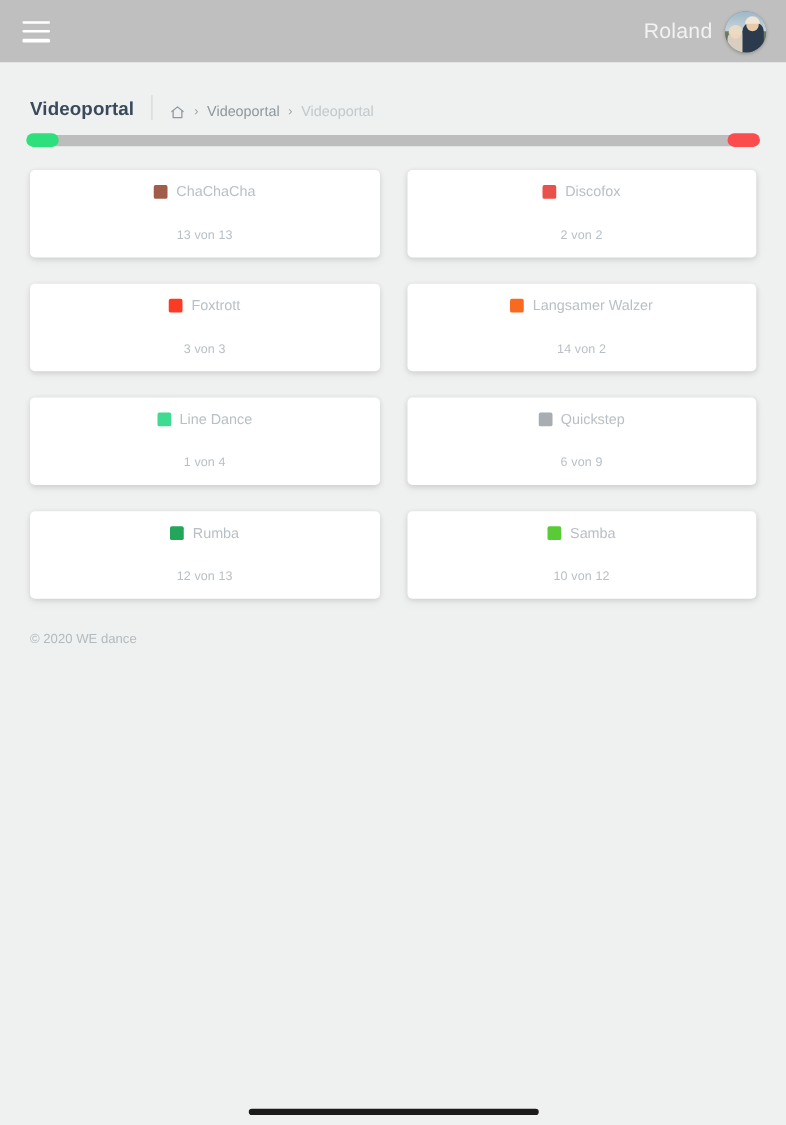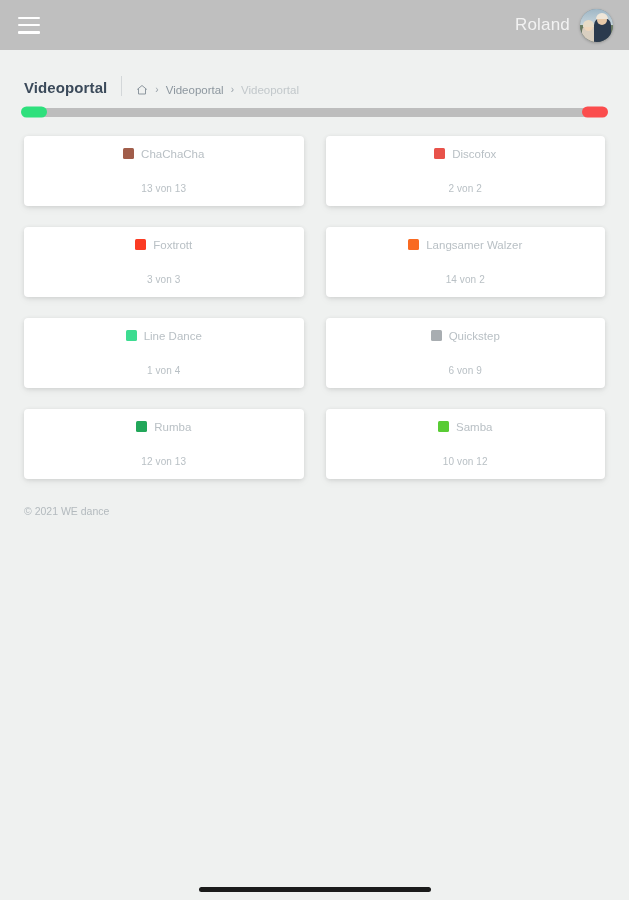--- a/index.html
+++ b/index.html
@@ -349,21 +349,21 @@
         <div class="card">
           <div class="card-title">
             <span class="swatch" style="background: rgb(89, 204, 53);"></span>
             <span>Samba</span>
           </div>
           <div class="card-count">10 von 12</div>
         </div>
       </div>
 
     <div class="footer">
-      <span>© 2021 WE dance</span>
+      <span>© 2020 WE dance</span>
     </div>
 
   </div>
 
   <div class="home-indicator-wrap">
     <div class="home-indicator"></div>
   </div>
 
 </div>
 

